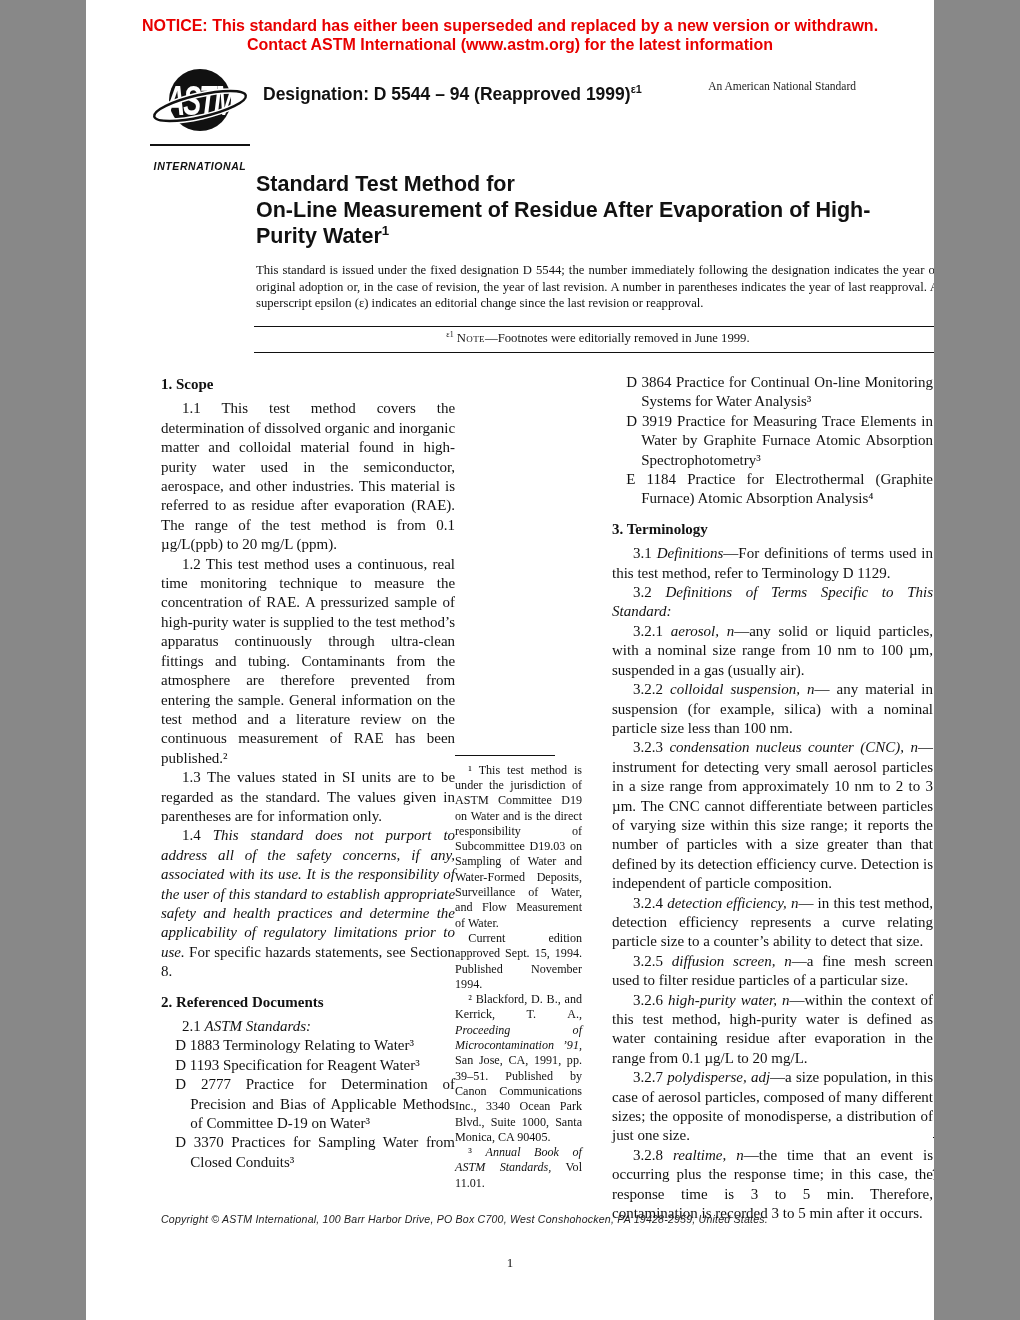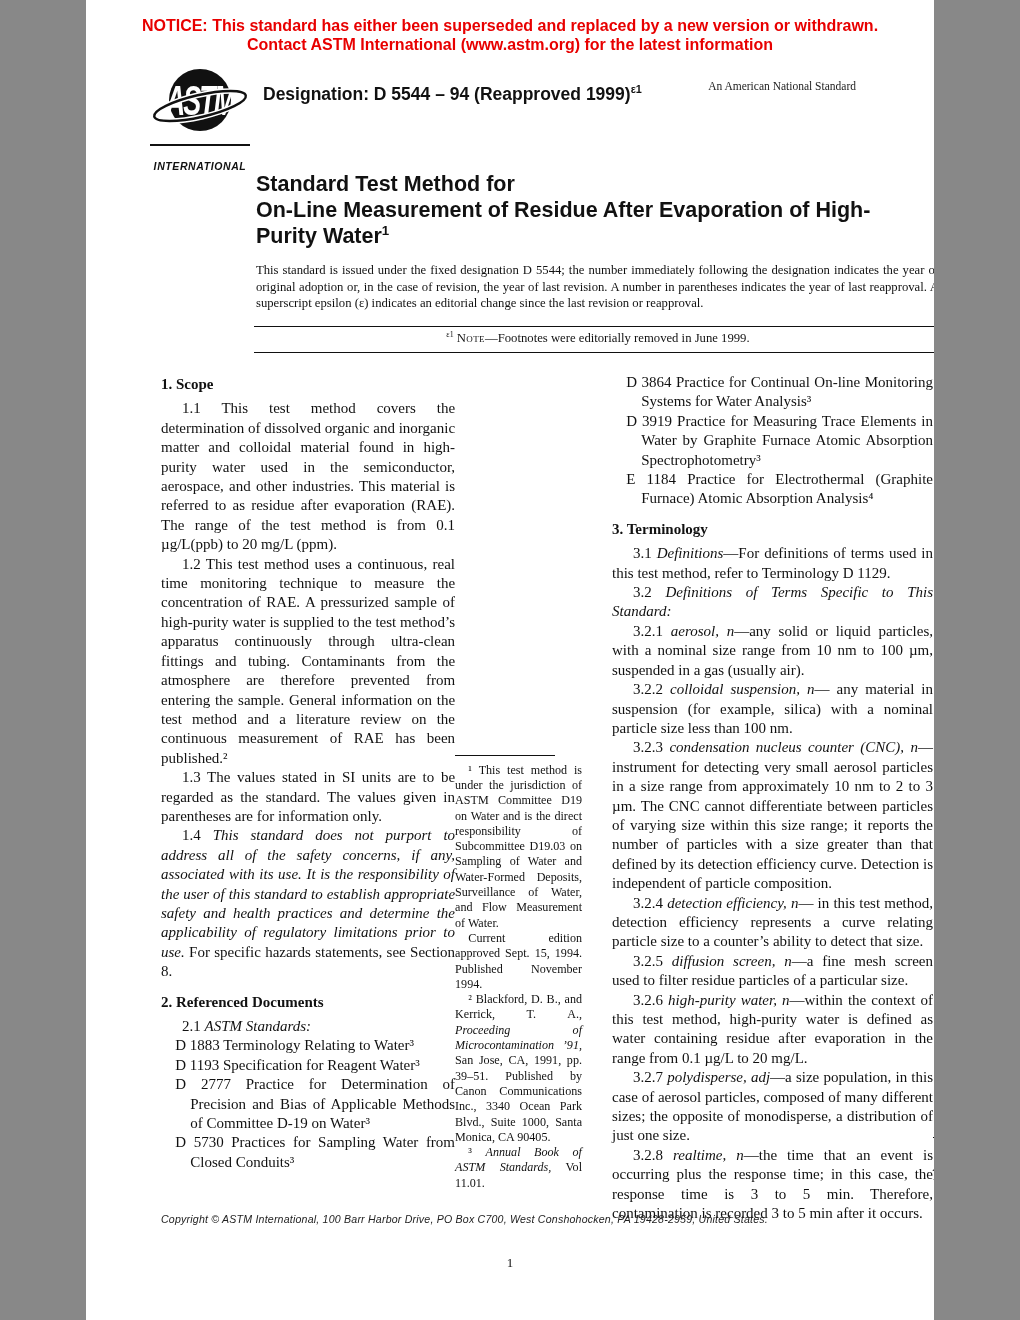--- a/index.html
+++ b/index.html
@@ -131,21 +131,21 @@
           <div class="blk-h"><span>1.  Scope</span></div>
           <div class="blk-p"><span>1.1  This test method covers the determination of dissolved organic and inorganic matter and colloidal material found in high-purity water used in the semiconductor, aerospace, and other industries. This material is referred to as residue after evaporation (RAE). The range of the test method is from 0.1 µg/L(ppb) to 20 mg/L (ppm).</span></div>
           <div class="blk-p"><span>1.2  This test method uses a continuous, real time monitoring technique to measure the concentration of RAE. A pressurized sample of high-purity water is supplied to the test method’s apparatus continuously through ultra-clean fittings and tubing. Contaminants from the atmosphere are therefore prevented from entering the sample. General information on the test method and a literature review on the continuous measurement of RAE has been published.²</span></div>
           <div class="blk-p"><span>1.3  The values stated in SI units are to be regarded as the standard. The values given in parentheses are for information only.</span></div>
           <div class="blk-p"><span>1.4  </span><i>This standard does not purport to address all of the safety concerns, if any, associated with its use. It is the responsibility of the user of this standard to establish appropriate safety and health practices and determine the applicability of regulatory limitations prior to use.</i><span> For specific hazards statements, see Section 8.</span></div>
           <div class="blk-h"><span>2.  Referenced Documents</span></div>
           <div class="blk-p"><span>2.1  </span><i>ASTM Standards:</i></div>
           <div class="blk-ref"><span>D 1883  Terminology Relating to Water³</span></div>
           <div class="blk-ref"><span>D 1193  Specification for Reagent Water³</span></div>
           <div class="blk-ref"><span>D 2777  Practice for Determination of Precision and Bias of Applicable Methods of Committee D-19 on Water³</span></div>
-          <div class="blk-ref"><span>D 5730  Practices for Sampling Water from Closed Conduits³</span></div>
+          <div class="blk-ref"><span>D 3370  Practices for Sampling Water from Closed Conduits³</span></div>
         </div>
       <div class="col-footnotes" id="left-footnotes">
           <div class="blk-fnrule"></div>
           <div class="blk-fn"><span>¹ This test method is under the jurisdiction of ASTM Committee D19 on Water and is the direct responsibility of Subcommittee D19.03 on Sampling of Water and Water-Formed Deposits, Surveillance of Water, and Flow Measurement of Water.</span></div>
           <div class="blk-fn"><span>Current edition approved Sept. 15, 1994. Published November 1994.</span></div>
           <div class="blk-fn"><span>² Blackford, D. B., and Kerrick, T. A., </span><i>Proceeding of Microcontamination ’91,</i><span> San Jose, CA, 1991, pp. 39–51. Published by Canon Communications Inc., 3340 Ocean Park Blvd., Suite 1000, Santa Monica, CA 90405.</span></div>
           <div class="blk-fn"><span>³ </span><i>Annual Book of ASTM Standards,</i><span> Vol 11.01.</span></div>
         </div>
     </div>
     <div class="col">

